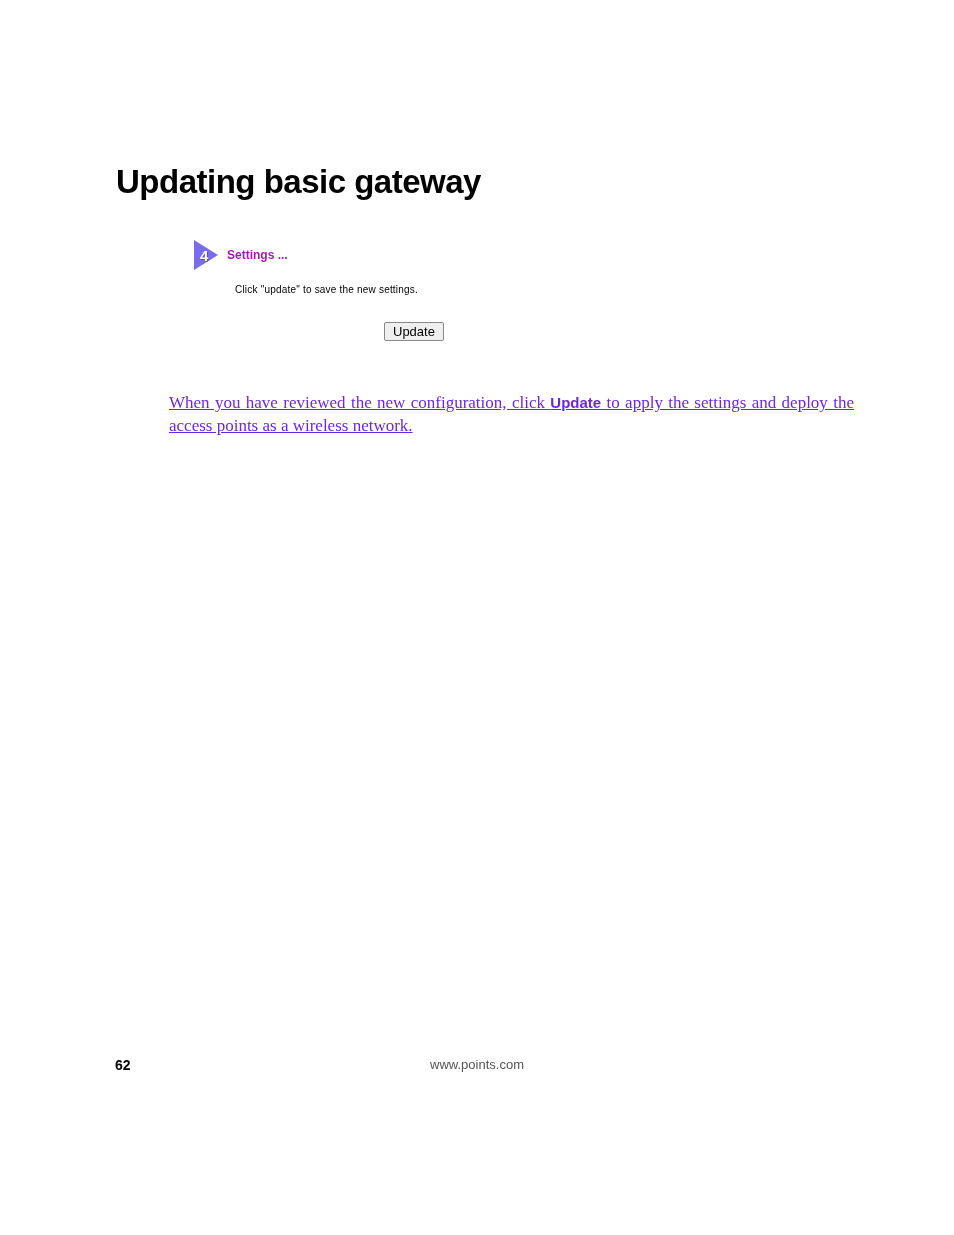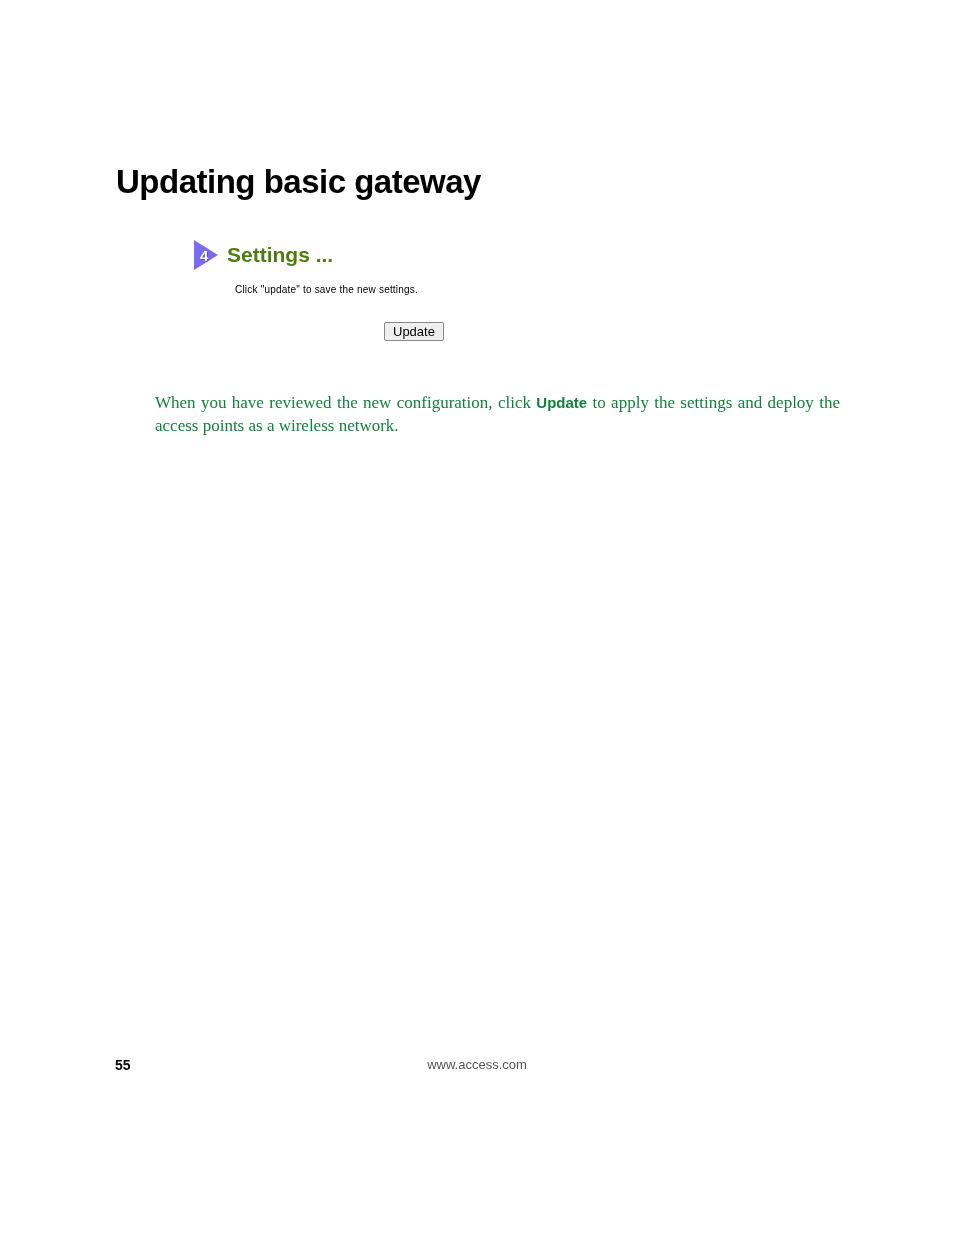--- a/index.html
+++ b/index.html
@@ -47,23 +47,23 @@
       left: 44%;
       transform: translate(-50%, -50%);
       color: #fff;
       font-family: Arial, Helvetica, sans-serif;
       font-size: 15px;
       font-weight: bold;
       text-shadow: 1px 1px 1px rgba(0,0,0,0.3);
     }
     .panel-title {
       font-family: Arial, Helvetica, sans-serif;
-      font-size: 21px;
+      font-size: 12px;
       font-weight: bold;
-      color: #4d7c0f;
+      color: #a21caf;
     }
     .panel-instruction {
       margin-top: 12px;
       margin-left: 44px;
       font-family: Arial, Helvetica, sans-serif;
       font-size: 10px;
       color: #000;
       letter-spacing: 0.2px;
     }
     .update-button {
@@ -75,26 +75,27 @@
       padding: 1px 8px;
       background: #efefef;
       border: 1px solid #888;
       border-radius: 2px;
       cursor: pointer;
       color: #000;
     }
     .body-text {
       position: absolute;
       top: 392px;
-      left: 155px;
+      left: 169px;
       width: 685px;
       font-size: 17px;
       line-height: 1.35;
-      color: #15803d;
+      color: #6d28d9;
       text-align: justify;
+      text-decoration: underline;
     }
     .body-text .bold-word {
       font-family: Arial, Helvetica, sans-serif;
       font-weight: bold;
       font-size: 15px;
     }
     .footer {
       position: absolute;
       bottom: 178px;
       left: 0;
@@ -135,15 +136,15 @@
   <div class="panel-instruction">Click "update" to save the new settings.</div>
 </div>
 
 <button class="update-button">Update</button>
 
 <p class="body-text">
   <span>When you have reviewed the new configuration, click </span><span class="bold-word">Update</span><span> to apply the settings and deploy the access points as a wireless network.</span>
 </p>
 
 <div class="footer">
-  <span class="page-number">55</span>
-  <span class="footer-url">www.access.com</span>
+  <span class="page-number">62</span>
+  <span class="footer-url">www.points.com</span>
 </div>
 
 </body></html>

